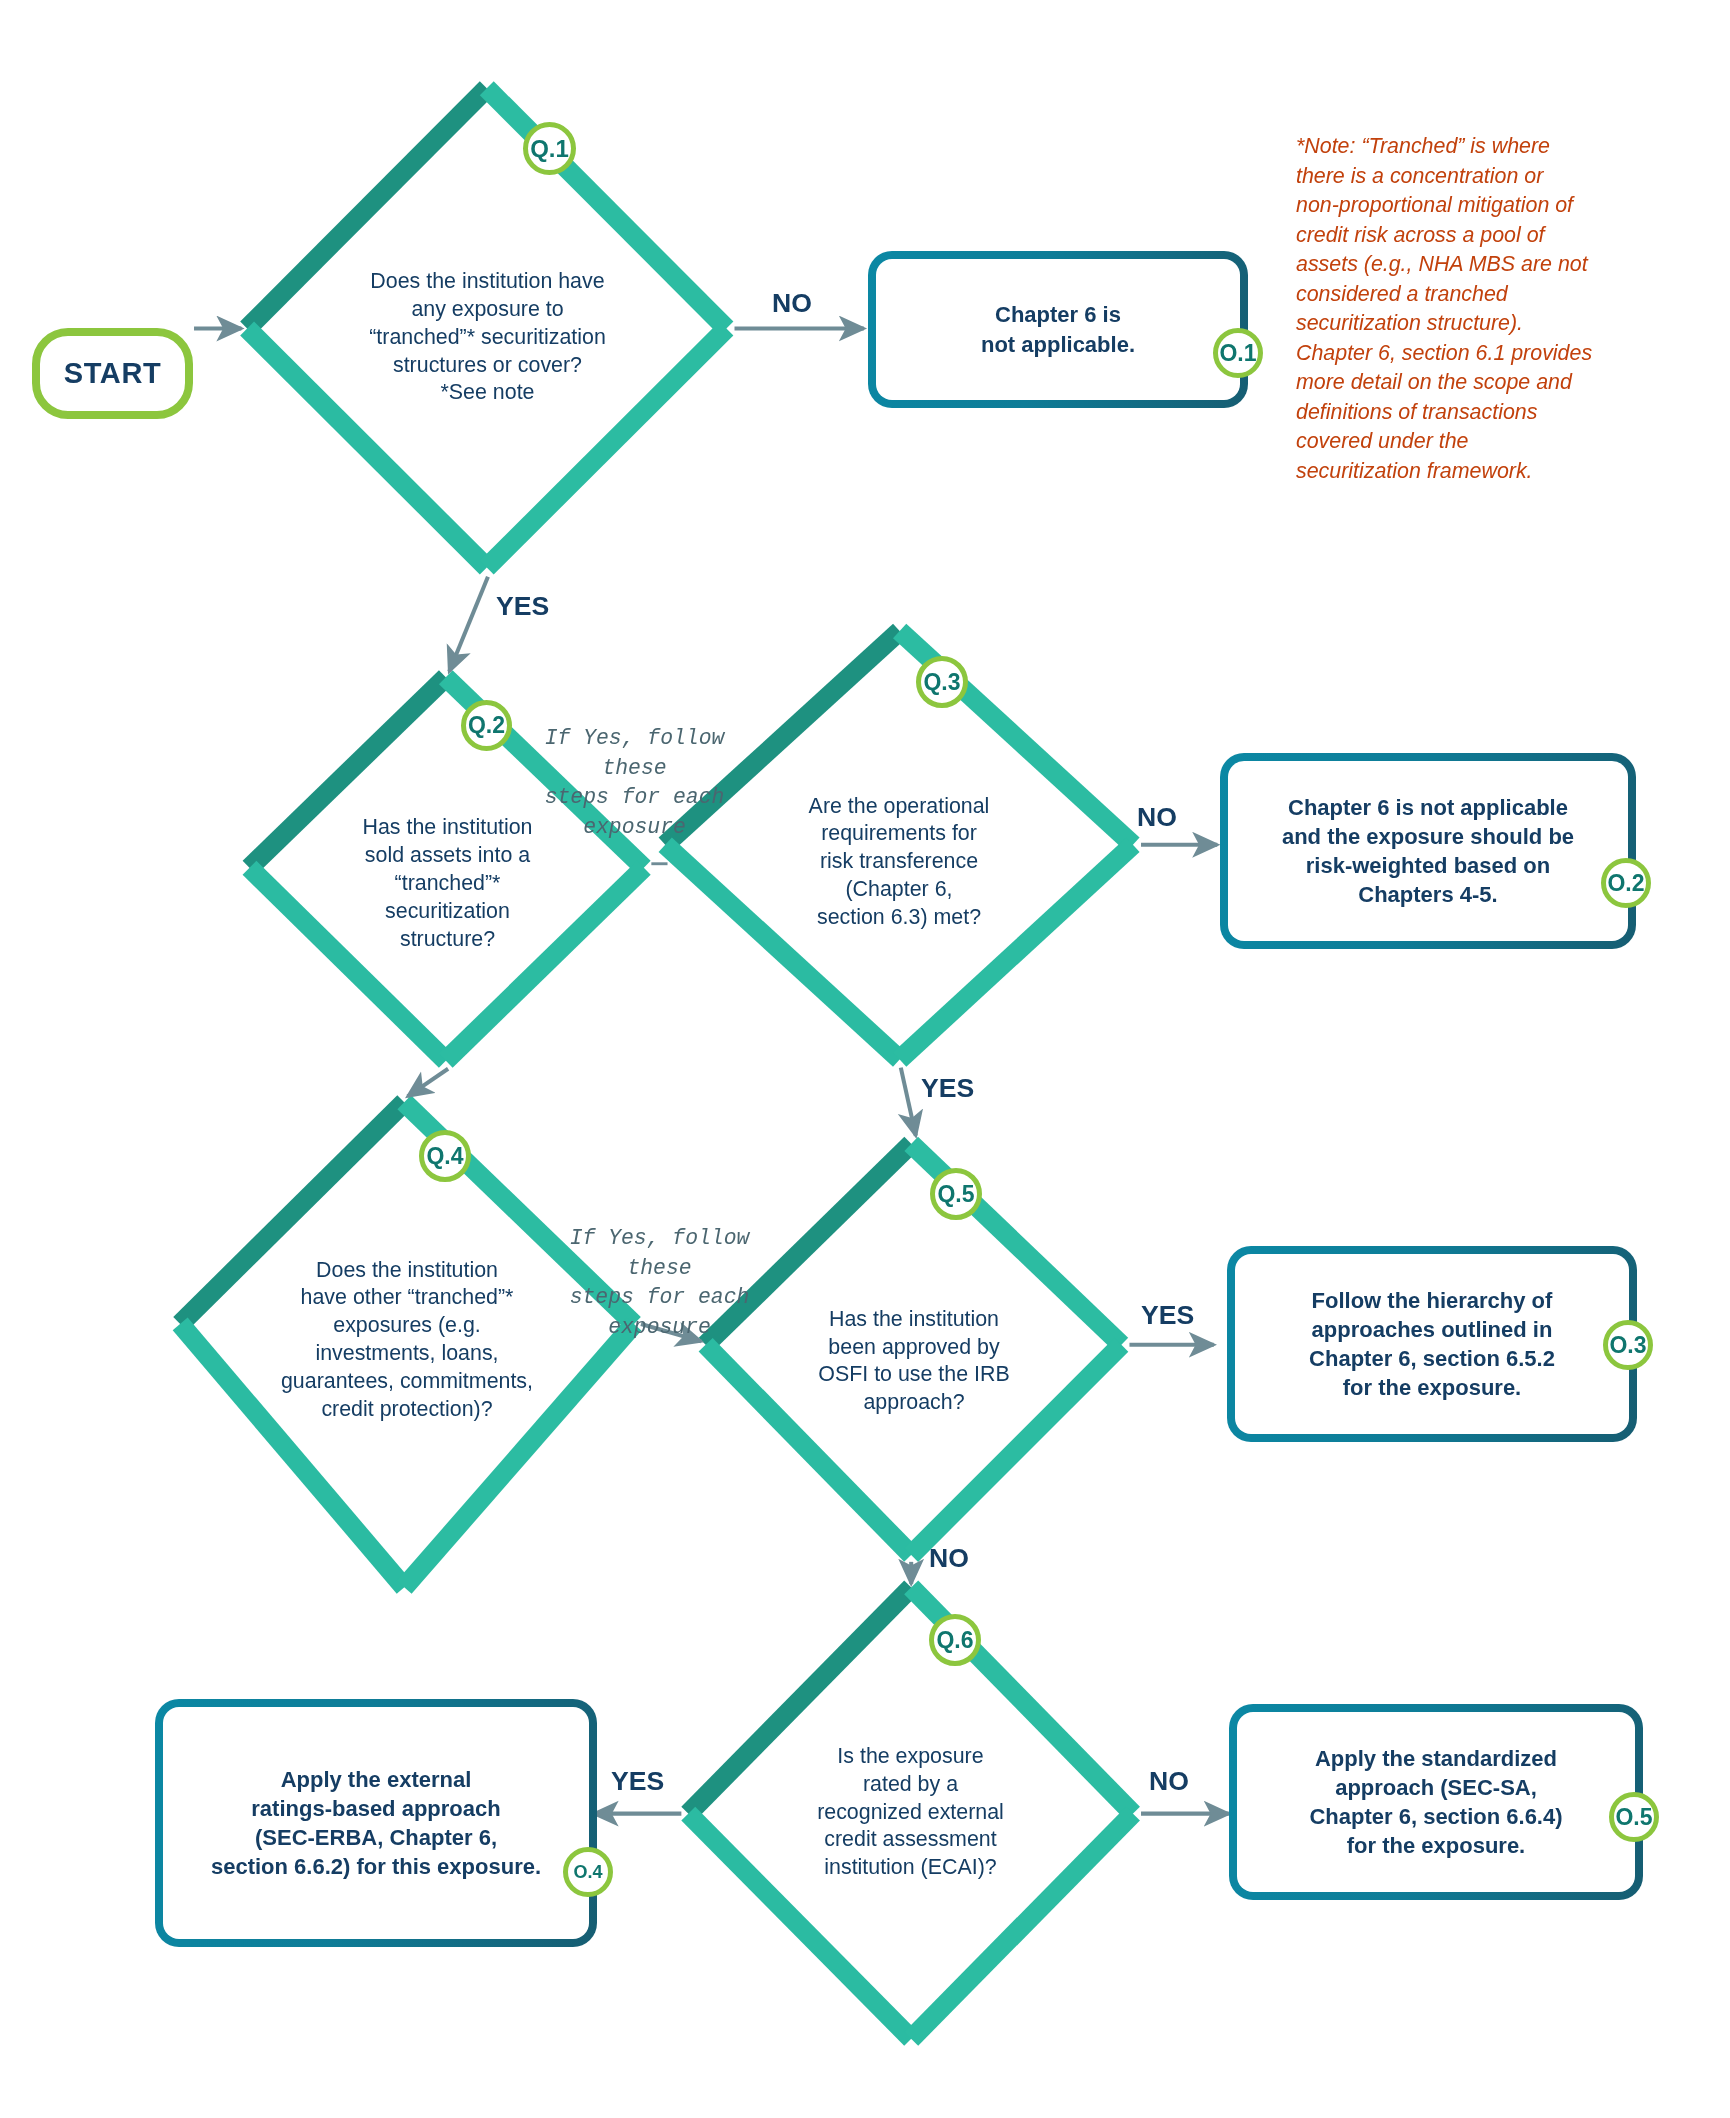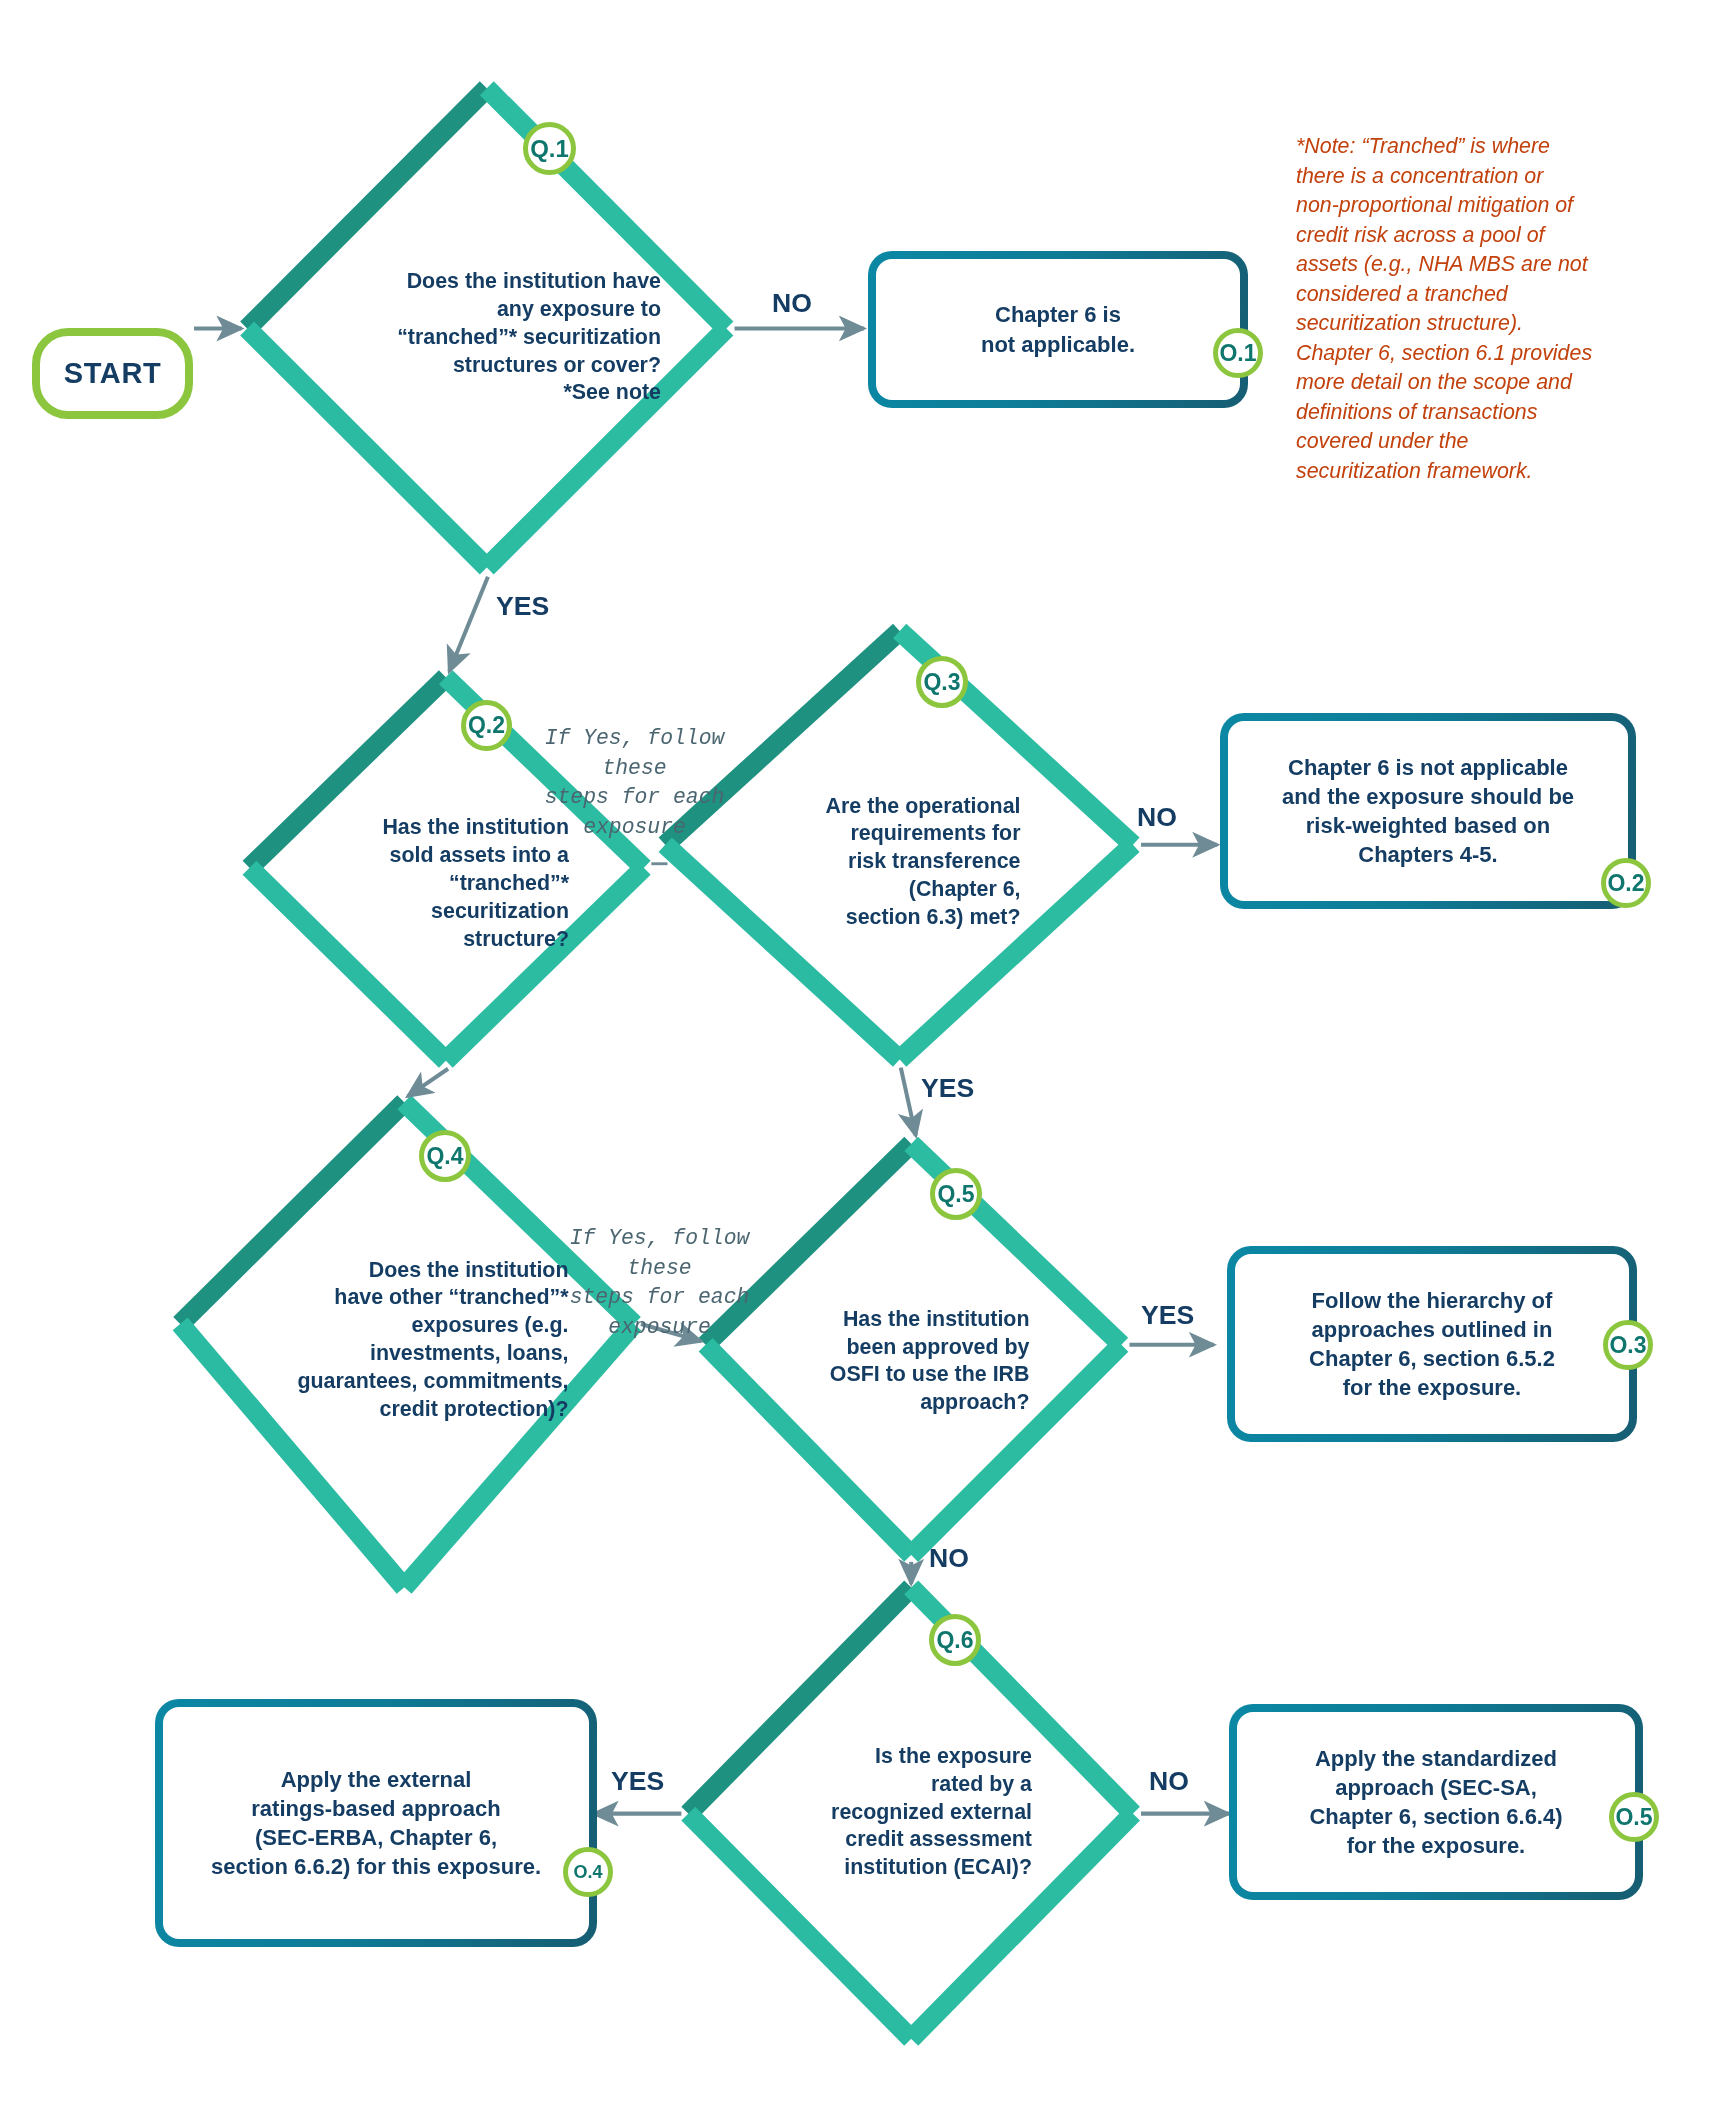--- a/index.html
+++ b/index.html
@@ -9,21 +9,21 @@
     font-family:"Liberation Sans", sans-serif;
     background:#ffffff;
   }
   #canvas { position:absolute; inset:0; }
   svg.edges { position:absolute; left:0; top:0; width:1730px; height:2119px; }
 
   
   .diamond { position:absolute; }
   .diamond .dtext {
     position:absolute; left:50%; top:50%; transform:translate(-50%,-50%);
-    text-align:right; color:#153D63; font-weight:bold;
+    text-align:center; color:#153D63; font-weight:normal;
     line-height:1.30; white-space:pre-line;
   }
 
   
   .obox {
     position:absolute; border-radius:24px; background:#ffffff;
     display:flex; align-items:center; justify-content:center;
     color:#153D63; font-weight:bold; text-align:center;
     line-height:1.33; white-space:pre-line;
     border:8.7px solid transparent;
@@ -201,21 +201,21 @@
 (Chapter 6,
 section 6.3) met?</div>
   </div>
   <div class="badge" style="left:916px; top:656px; width:52px; height:52px; font-size:23px;">
     <span>Q.3</span>
   </div>
 
   <div class="elabel" style="left:1137px; top:802px; font-size:26.6px;">NO</div>
   <div class="elabel" style="left:921px; top:1073px; font-size:26.6px;">YES</div>
 
-  <div class="obox" style="left:1220px; top:713px; width:416px; height:196px; font-size:22px;">
+  <div class="obox" style="left:1220px; top:753px; width:416px; height:196px; font-size:22px;">
     <span>Chapter 6 is not applicable
 and the exposure should be
 risk-weighted based on
 Chapters 4-5.</span>
   </div>
   <div class="badge" style="left:1601px; top:858px; width:50px; height:50px; font-size:23px;">
     <span>O.2</span>
   </div>
 
   <div class="diamond" style="left:180px; top:1102px; width:454px; height:485px;">

